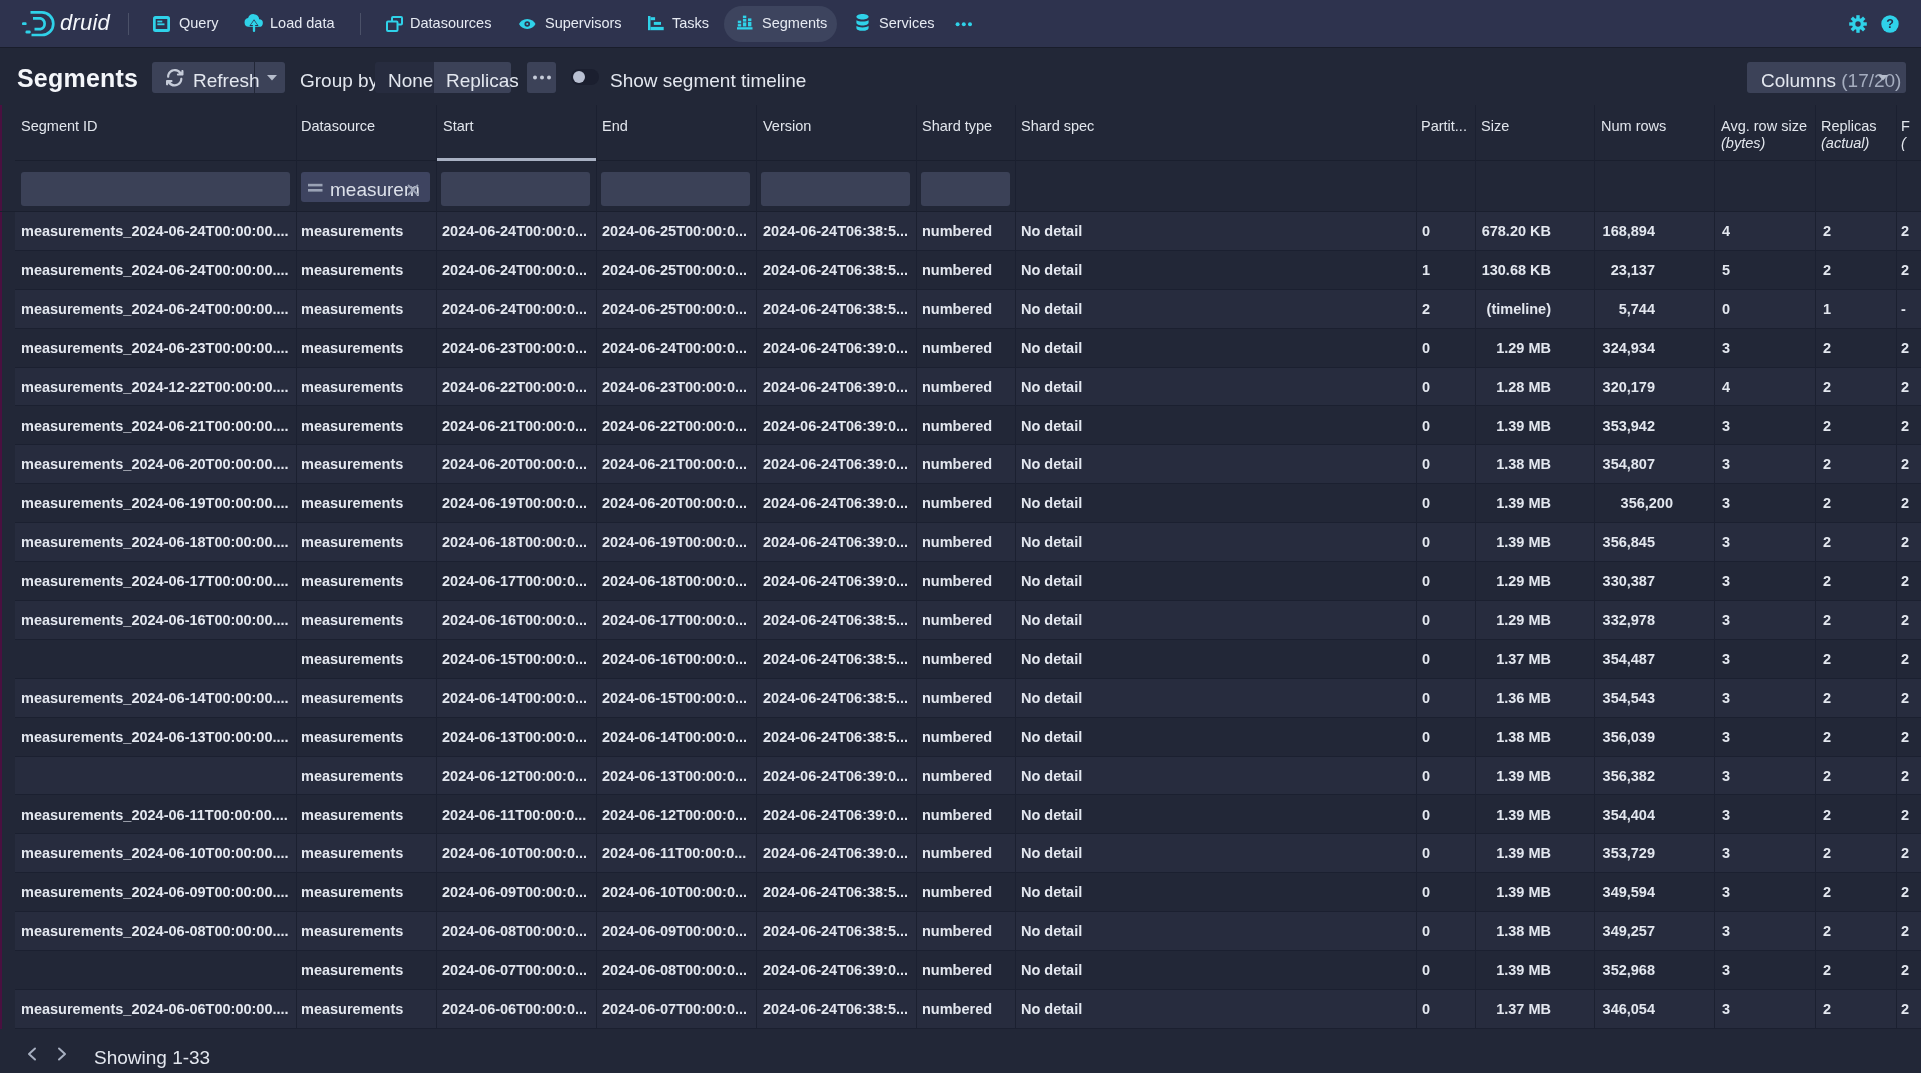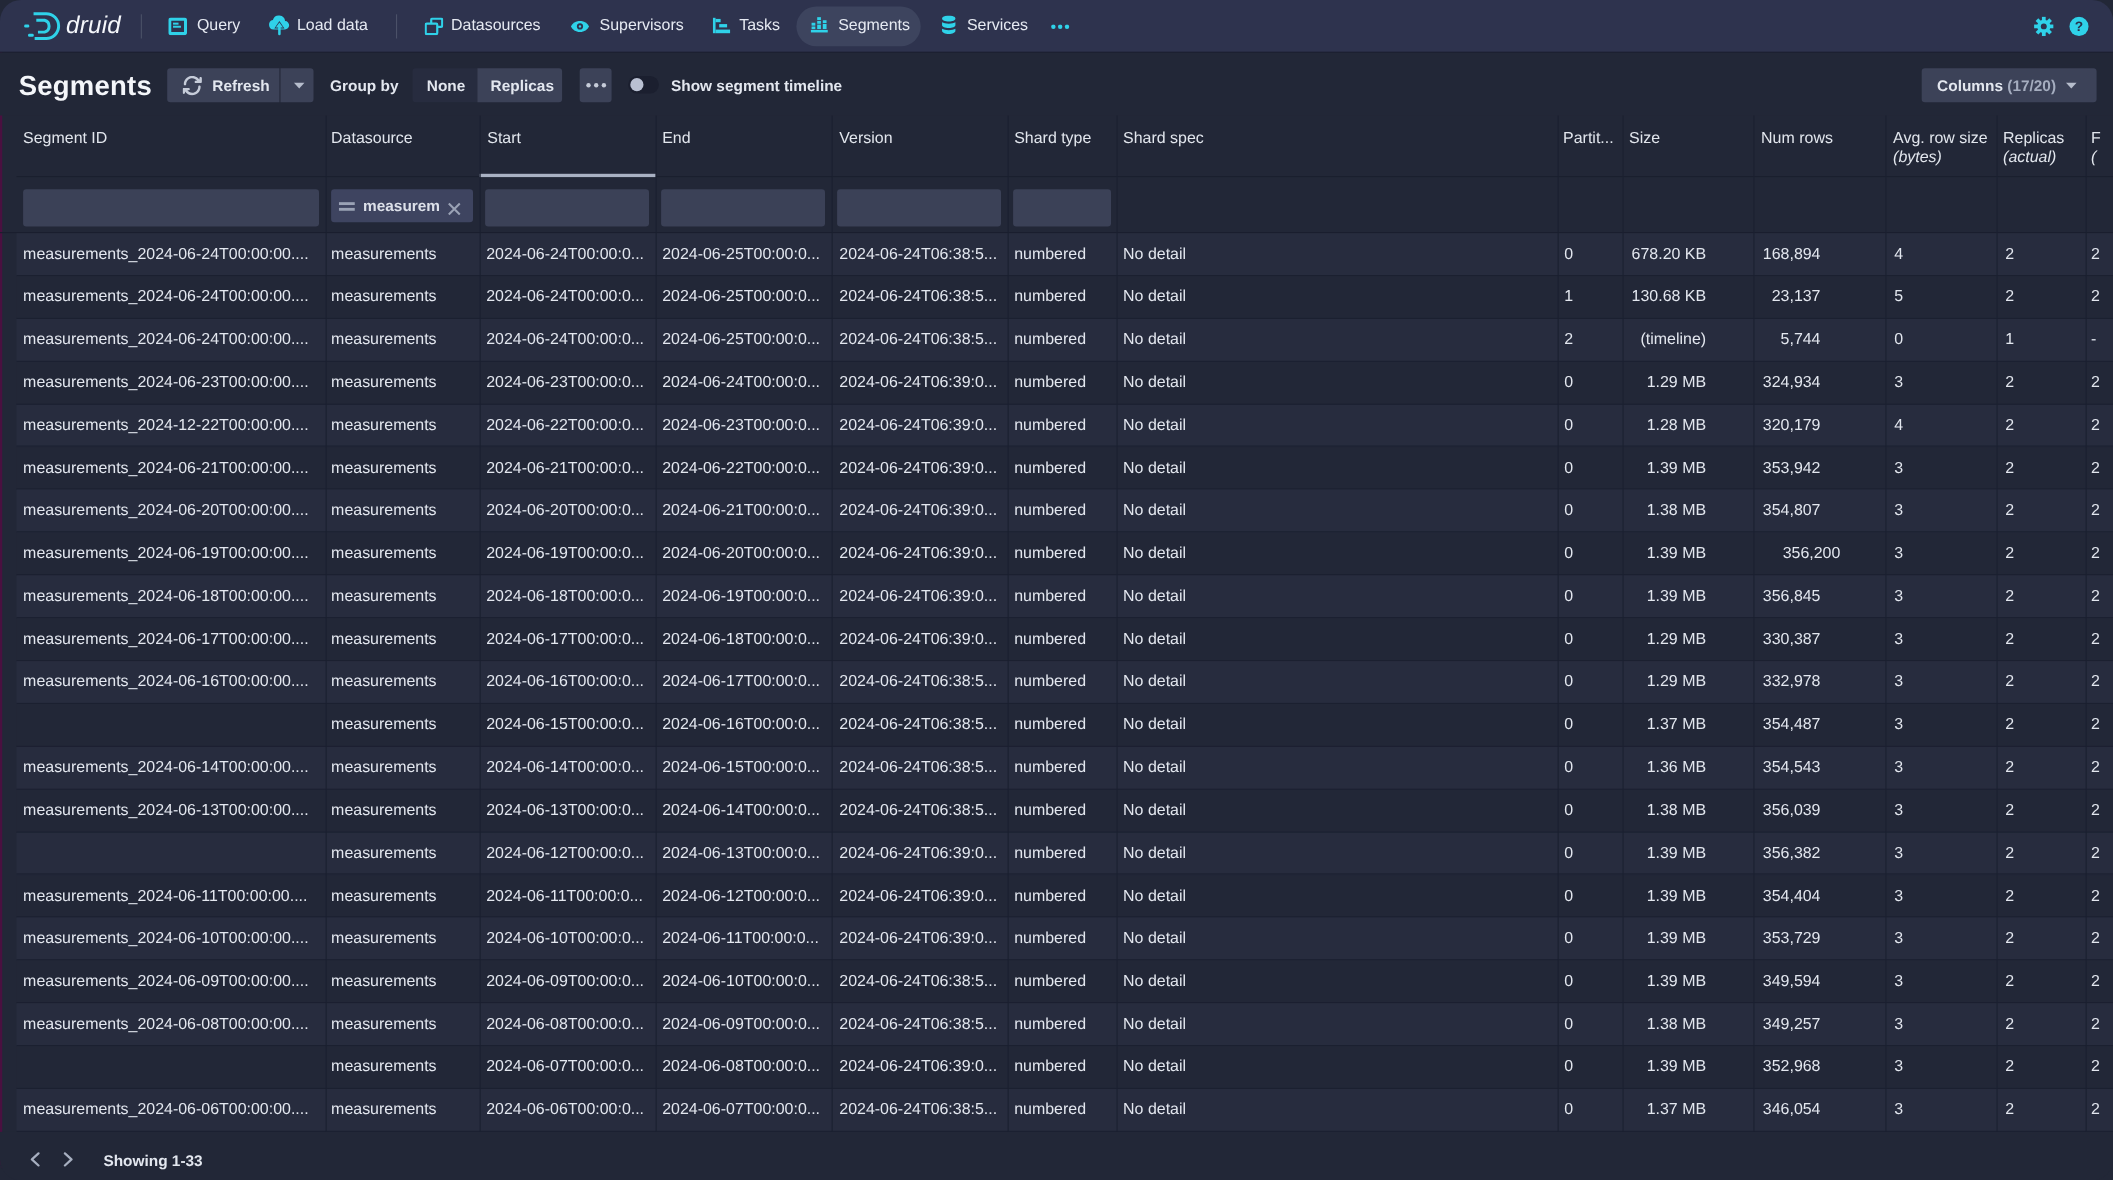--- a/index.html
+++ b/index.html
@@ -1,20 +1,20 @@
 <!DOCTYPE html>
 <html><head>
 <meta charset="utf-8">
 <style>
 * { margin:0; padding:0; box-sizing:border-box; }
 html,body { width:1921px; height:1073px; overflow:hidden; }
 body { background:#222737; font-family:"Liberation Sans", sans-serif; position:relative; }
-#app { position:absolute; inset:0; overflow:hidden;border-radius:19px; }
+#app { position:absolute; inset:0; overflow:hidden; }
 .abs { position:absolute; }
-.txt { position:absolute; white-space:nowrap; color:#e3e7ef; font-size:14px;font-weight:bold; }
+.txt { position:absolute; white-space:nowrap; color:#e3e7ef; font-size:19px; }
 
 
 .nav { position:absolute; left:0; top:0; width:1921px; height:48px; background:#2e334e; border-bottom:1px solid #191d2b; }
 .nav .label { position:absolute; top:0; height:47px; line-height:47px; color:#e6eaf2; font-size:14.5px; white-space:nowrap; }
 .navdiv { position:absolute; top:13px; width:1px; height:22px; background:#4b5168; }
 .pill { position:absolute; left:724px; top:6px; width:113px; height:36px; background:#3d445e; border-radius:18px; }
 .wordmark { position:absolute; left:60px; top:10px; font-size:22px; font-style:italic; color:#f5f7fb; letter-spacing:0.2px; }
 
 
 .toolbar { position:absolute; left:0; top:48px; width:1921px; height:57px; background:#222737; }
@@ -27,21 +27,21 @@
 .th { position:absolute; top:13px; color:#e2e6ed; font-size:14.5px; line-height:17px; white-space:nowrap; }
 .th i { font-style:italic; }
 .headline { position:absolute; left:15px; top:160px; width:1906px; height:1px; background:#1a1f2e; }
 .sortbar { position:absolute; left:436px; top:158px; width:160px; height:3px; background:#a9b1c3; }
 .filters { position:absolute; left:0; top:161px; width:1921px; height:51px; border-bottom:1px solid #1a1f2e; }
 .fin { position:absolute; top:11px; height:34px; background:#3b4157; border-radius:3px; }
 .vline { position:absolute; top:105px; width:1px; height:924px; background:#1b2030; }
 .row { position:absolute; left:15px; width:1906px; height:38.9px; }
 .row.odd { background:#272c3e; }
 .row.even { background:#222737; }
-.row { border-bottom:1px solid #1b2030; }
+.row { border-bottom:1px solid #1b2030;font-weight:bold; }
 .row .c { position:absolute; top:0; line-height:38.9px; white-space:nowrap; color:#e3e7ef; font-size:14.5px; }
 
 
 .footer { position:absolute; left:0; top:1029px; width:1921px; height:44px; background:#222737; }
 </style>
 </head>
 <body>
 <div id="app">
 
 <div class="nav">

